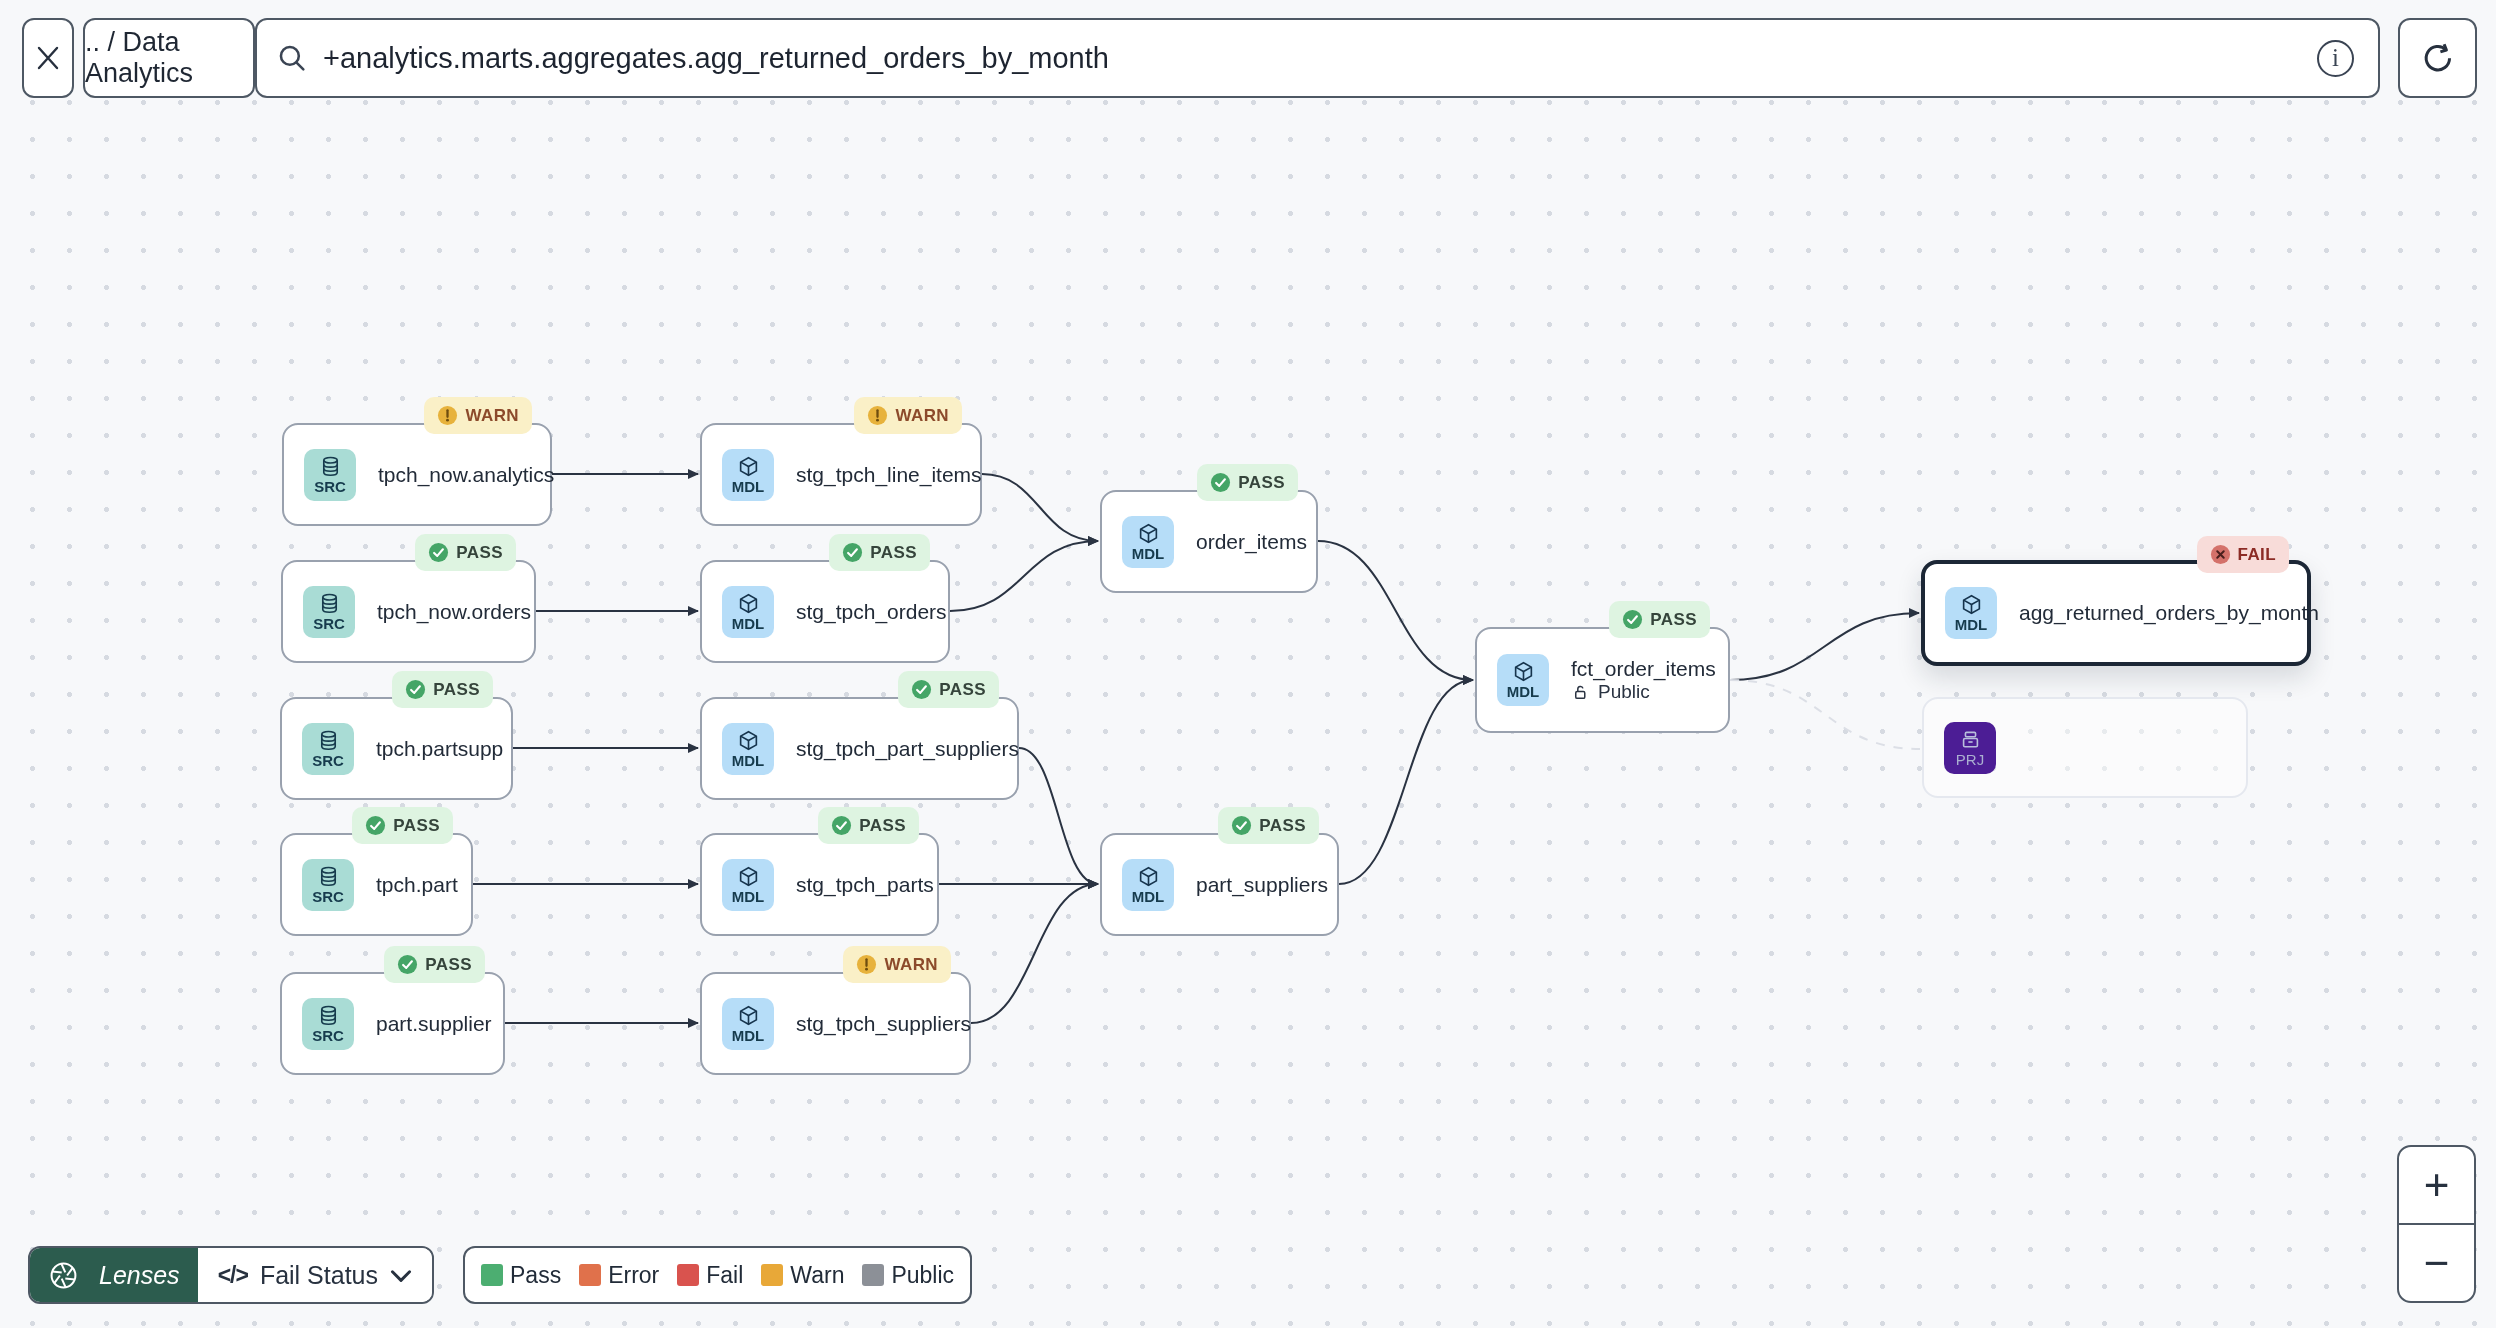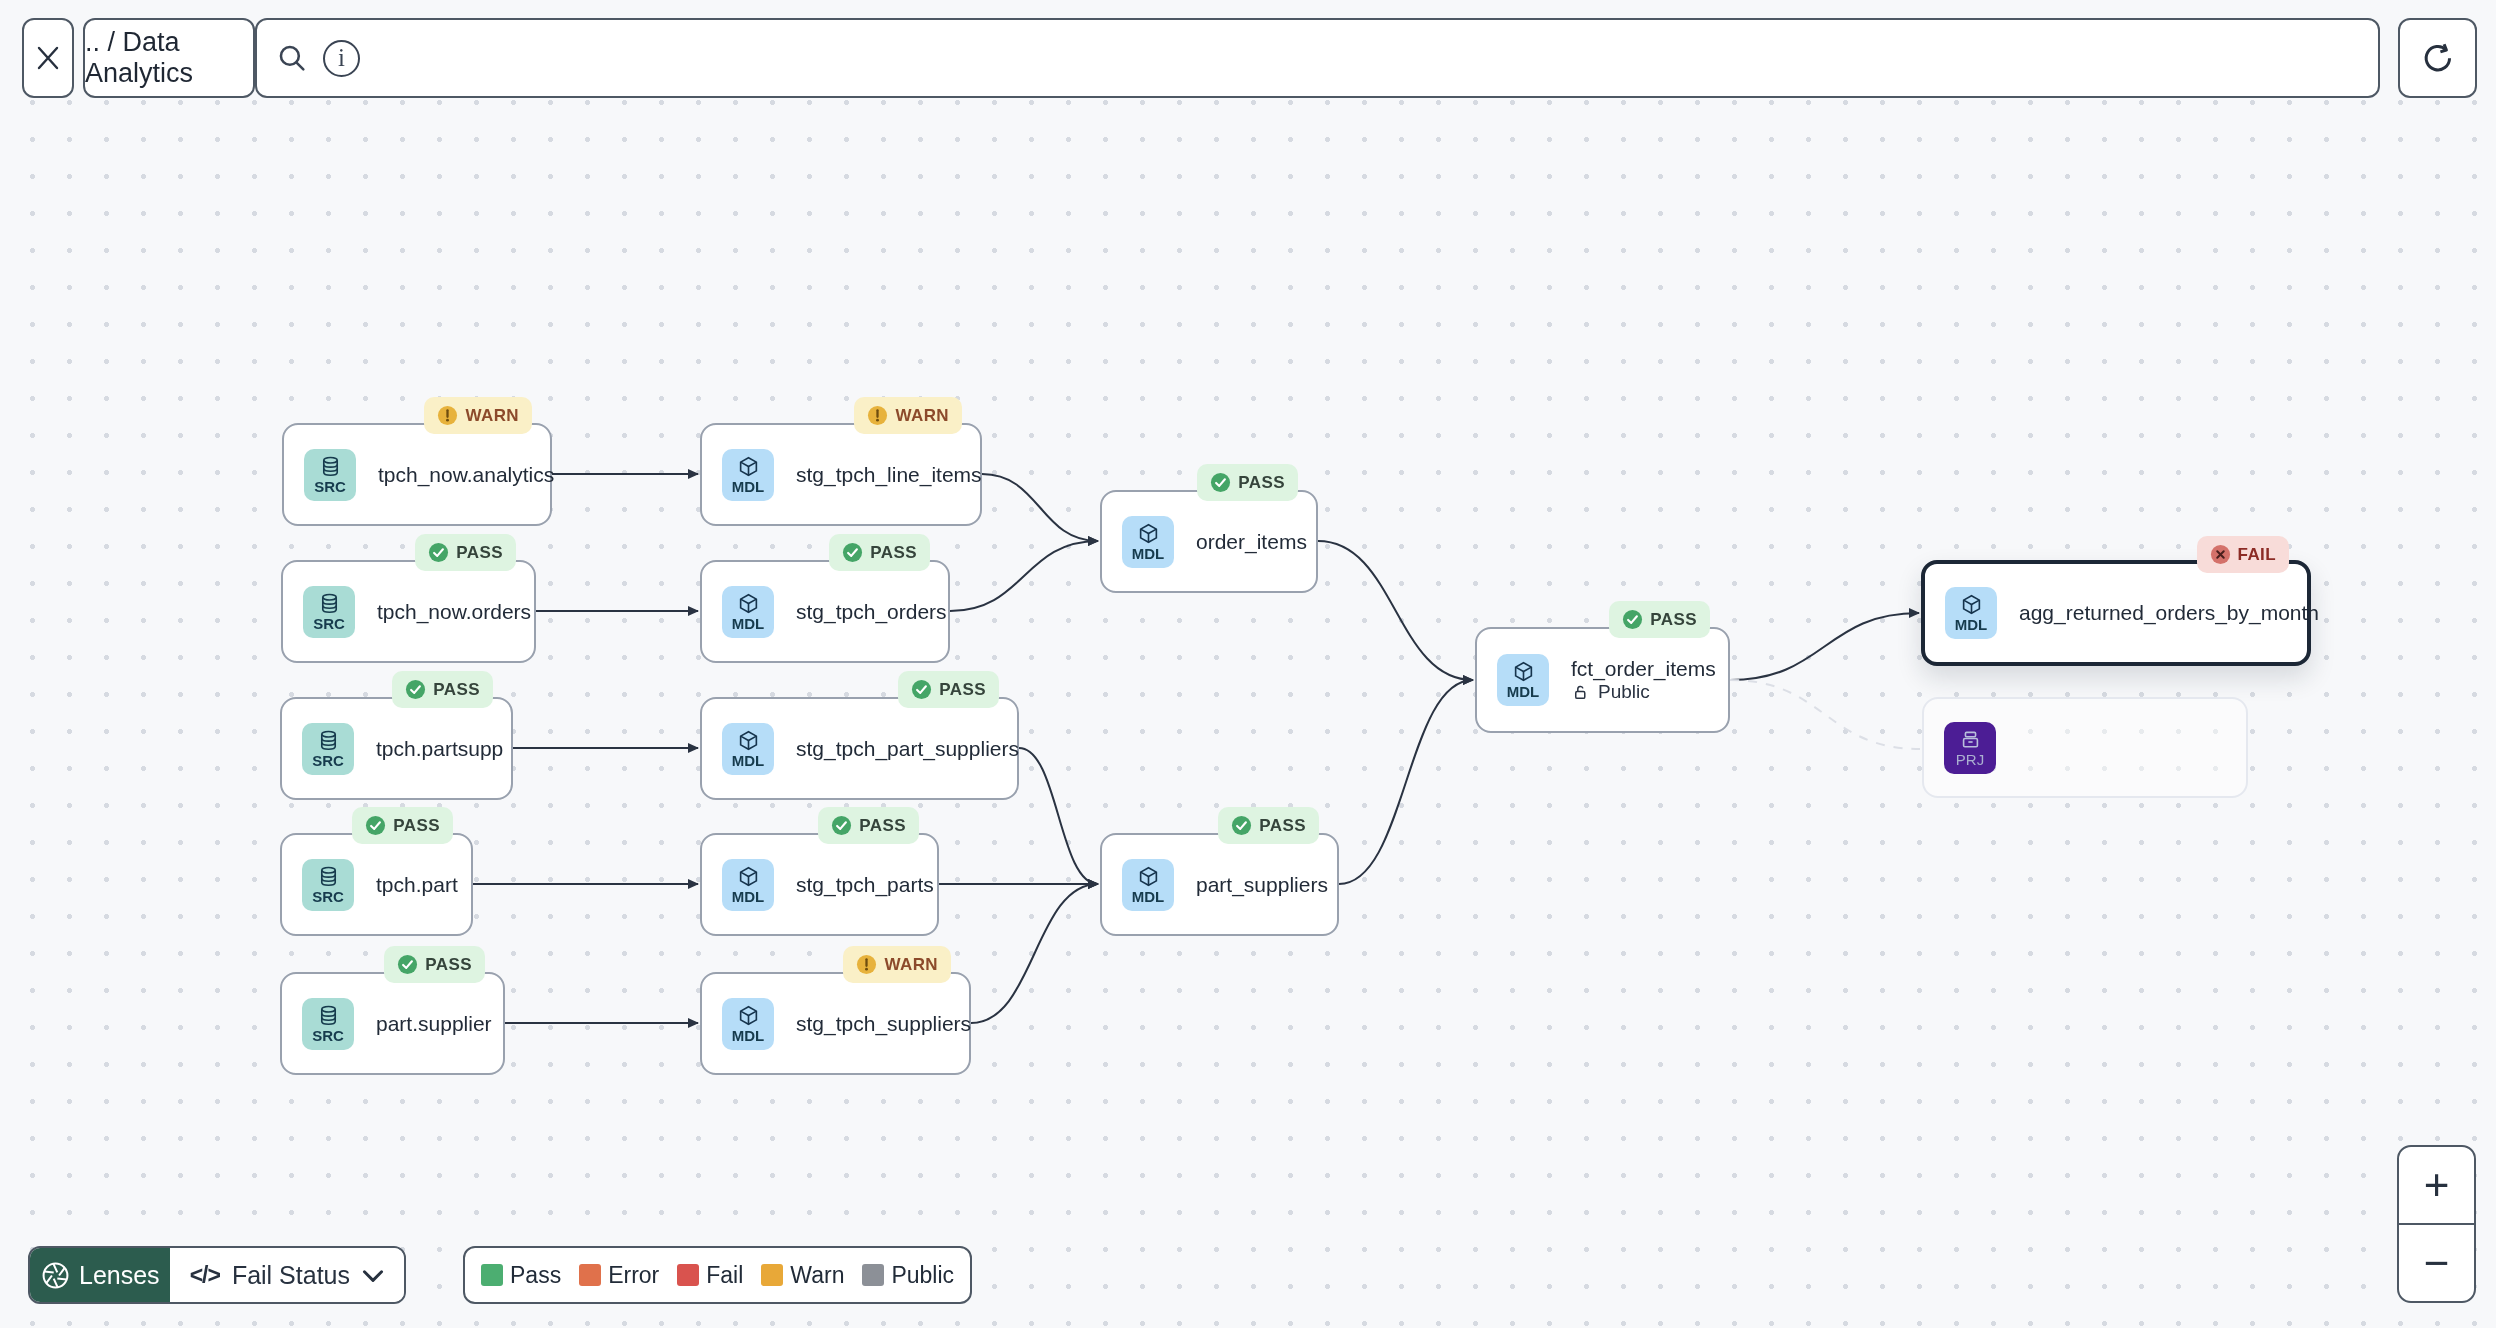--- a/index.html
+++ b/index.html
@@ -70,22 +70,22 @@
   }
   .badge svg{ width:21px; height:21px; }
 
   
   #lens-bar{
     position:absolute; left:28px; top:1246px; height:58px;
     display:flex; align-items:stretch; border:2.5px solid #4E5864; border-radius:12px;
     background:#fff; overflow:hidden;
   }
   #lenses-btn{
-    display:flex; align-items:center; gap:8px; padding:0 10px;
-    color:#fff; font-size:25px; cursor:pointer;
+    display:flex; align-items:center; gap:20px; padding:0 18px;
+    color:#fff; font-size:25px; cursor:pointer;font-style:italic;
   }
   #lens-select{
     display:flex; align-items:center; gap:12px; padding:0 20px;
     font-size:25px; color:#27313F; cursor:pointer; background:#fff;
   }
   .code-glyph{ font-size:23px; font-weight:700; letter-spacing:-1px; color:#27313F; }
   #legend-box{
     position:absolute; left:463px; top:1246px; height:58px;
     display:inline-flex; align-items:center; gap:18px; padding:0 16px;
     background:#fff; border:2.5px solid #4E5864; border-radius:12px;
@@ -120,20 +120,21 @@
   <span>.. / Data Analytics</span>
 </div>
 
 <div id="search-box">
   <span>
     <svg width="34" height="34" viewBox="0 0 24 24" fill="none" stroke="#3A4453" stroke-width="1.8">
         <circle cx="10.5" cy="10.5" r="6.3"></circle>
         <path d="M15.2 15.2 L20 20" stroke-linecap="round"></path>
       </svg>
   </span>
+  <input id="search-input" spellcheck="false" value="+analytics.marts.aggregates.agg_returned_orders_by_month" style="">
   <span class="info-circle">i</span>
 </div>
 
 <div class="tb-btn" id="refresh-btn">
   <span>
     <svg width="36" height="36" viewBox="0 0 24 24" fill="none" stroke="#27303E" stroke-width="2">
       <path d="M19.7 12.2 a7.8 7.8 0 1 1 -2.3 -5.6"></path>
       <path d="M16.1 2.8 L17.6 6.7 L13.6 7.9" stroke-linejoin="round"></path>
     </svg>
   </span>

